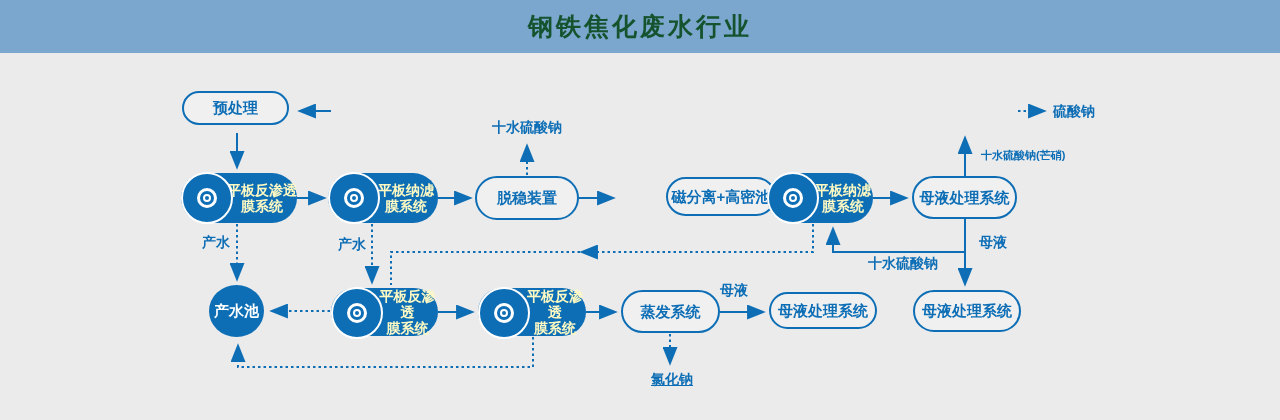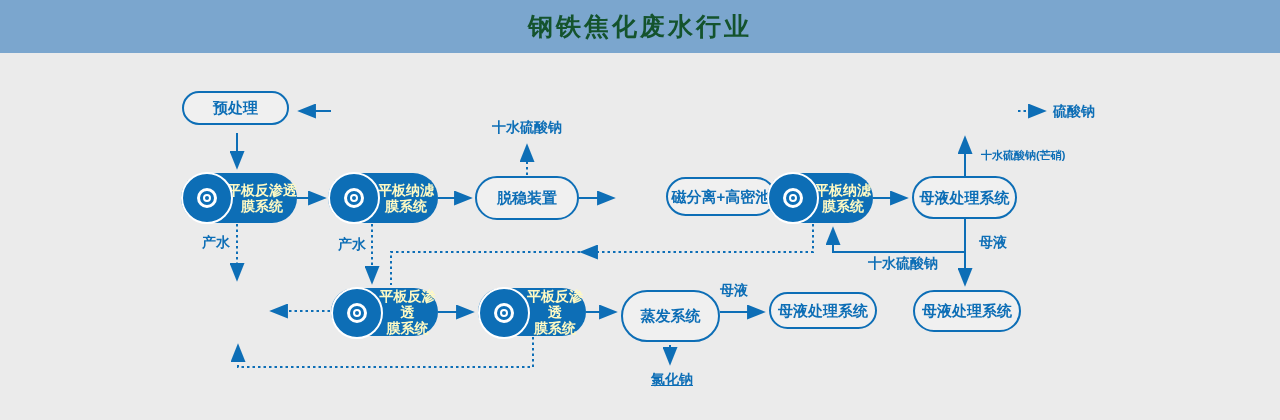--- a/index.html
+++ b/index.html
@@ -89,31 +89,34 @@
   </div>
   <div class="node solid" style="left:767px;top:173px;width:106px;height:50px;">
     <span class="micon"><span class="r1"><span class="r2"></span></span></span>
     <span>平板纳滤
 膜系统</span>
   </div>
   <div class="node pill" style="left:912px;top:176px;width:105px;height:43px;">
     <span>母液处理系统</span>
   </div>
 
+  <div class="node circle" style="left:209px;top:285px;width:55px;height:52px;">
+    <span>产水池</span>
+  </div>
   <div class="node solid" style="left:331px;top:288px;width:107px;height:48px;">
     <span class="micon"><span class="r1"><span class="r2"></span></span></span>
     <span>平板反渗透
 膜系统</span>
   </div>
   <div class="node solid" style="left:478px;top:288px;width:108px;height:48px;">
     <span class="micon"><span class="r1"><span class="r2"></span></span></span>
     <span>平板反渗透
 膜系统</span>
   </div>
-  <div class="node pill" style="left:621px;top:290px;width:99px;height:52px;">
+  <div class="node pill" style="left:621px;top:290px;width:99px;height:43px;">
     <span>蒸发系统</span>
   </div>
   <div class="node pill" style="left:769px;top:292px;width:108px;height:37px;">
     <span>母液处理系统</span>
   </div>
   <div class="node pill" style="left:913px;top:290px;width:108px;height:42px;">
     <span>母液处理系统</span>
   </div>
 
   <span class="flabel center" style="left:527px;top:119px;">十水硫酸钠</span>

